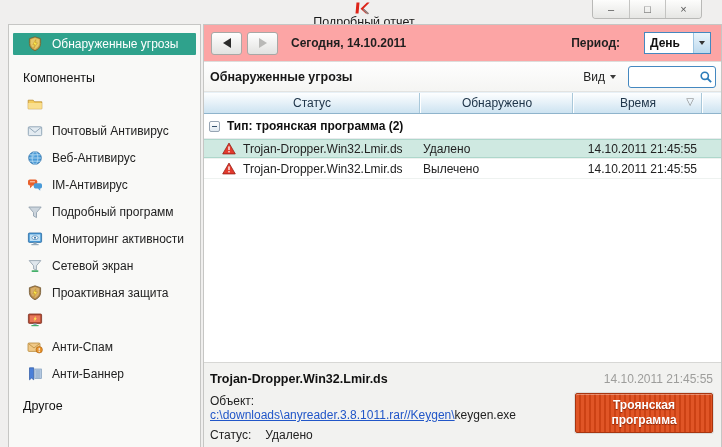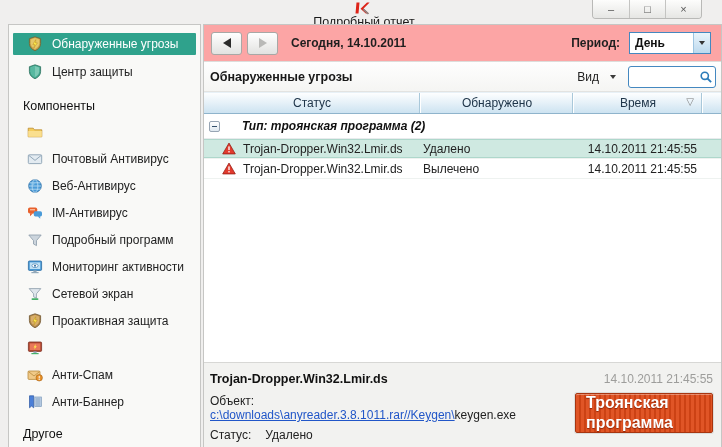--- a/index.html
+++ b/index.html
@@ -37,51 +37,51 @@
   
   .toolbar { height:37px; background:#fca5a5; border-bottom:1px solid #dddddb;
     display:flex; align-items:center; padding:0 8px 0 7px;font-weight:bold; }
   .navbtn { width:31px; height:23px; border:1px solid #a8a8a6; border-radius:3px;
     background:linear-gradient(#ffffff,#e2e2e0); margin-right:5px;
     display:flex; align-items:center; justify-content:center; }
   .tri-left { width:0; height:0; border-style:solid; border-width:5px 8px 5px 0; border-color:transparent #2b2b2b transparent transparent; }
   .tri-right { width:0; height:0; border-style:solid; border-width:5px 0 5px 8px; border-color:transparent transparent transparent #b9b9b7; }
   .tb-date { margin-left:8px; color:#1f1f1f; }
   .tb-spacer { flex:1; }
-  .period-label { margin-right:9px; color:#1f1f1f;padding-left:28px; }
-  .dropdown { width:82px; height:22px; border:1px solid #4488c0; background:#fff;
+  .period-label { margin-right:24px; color:#1f1f1f;padding-left:28px; }
+  .dropdown { width:67px; height:22px; border:1px solid #4488c0; background:#fff;
     display:flex; align-items:stretch; margin-right:2px; }
   .dropdown .dd-value { flex:1; padding:3px 0 0 5px; color:#111; }
   .dropdown .dd-btn { width:17px; background:linear-gradient(#eaf4fb,#bcd9ee);
     border-left:1px solid #9ec4e0; display:flex; align-items:center; justify-content:center; }
   .dd-arrow { width:0; height:0; border-style:solid; border-width:4px 3.5px 0 3.5px; border-color:#333 transparent transparent transparent; }
 
   
   .list-header { height:30px; display:flex; align-items:center; padding:0 5px 0 6px;
     background:linear-gradient(#fefefe,#f5f5f3); border-bottom:1px solid #e3e3e1; }
   .lh-title { font-weight:bold; font-size:12.5px; color:#181818; }
   .lh-spacer { flex:1; }
-  .view-ctl { display:flex; align-items:center; gap:11px; margin-right:12px; color:#222; }
+  .view-ctl { display:flex; align-items:center; gap:5px; margin-right:12px; color:#222; }
   .view-arrow { width:0; height:0; border-style:solid; border-width:4px 3.5px 0 3.5px; border-color:#3a3a3a transparent transparent transparent; margin-top:1px;}
   .searchbox { width:88px; height:22px; border:1px solid #4488c0; border-radius:3px;
     background:#fff; display:flex; align-items:center; padding-right:2px; }
   .searchbox input { flex:1; min-width:0; border:none; outline:none; height:18px; padding-left:4px;
     font-family:inherit; font-size:12px; background:transparent; }
   .searchbox .icon { width:14px; height:14px; flex:0 0 14px; }
   .searchbox .icon svg { width:14px; height:14px; }
 
   
   .thead { height:22px; display:grid; grid-template-columns:216px 153px 129px 1fr;
     background:linear-gradient(#fdfeff,#cde3f1); border-bottom:1px solid #8fb4cc; border-top:1px solid #e8f1f7;}
   .th { display:flex; align-items:center; justify-content:center; color:#20364a; font-size:12px;
     border-left:1px solid #ffffff; box-shadow:-1px 0 0 #a9c8da; position:relative; }
   .th:first-child { border-left:none; box-shadow:none; }
   .sort-glyph { position:absolute; right:8px; top:3px; color:#7d7d7d; font-size:10px; }
-  .group-row { height:25px; display:flex; align-items:center; gap:22px; padding-left:5px;
-    border-bottom:1px solid #e8ebed; background:#fff;font-style:italic; }
+  .group-row { height:25px; display:flex; align-items:center; gap:7px; padding-left:5px;
+    border-bottom:1px solid #e8ebed; background:#fff; }
   .collapse-box { width:11px; height:11px; border:1px solid #97a5b4; border-radius:2px;
     background:linear-gradient(#ffffff,#dfe8f0); position:relative; flex:0 0 11px;}
   .collapse-box::after { content:""; position:absolute; left:2px; right:2px; top:4px; height:1px; background:#35506b; }
   .group-label { font-weight:bold; color:#101010; }
   .row { height:20px; display:grid; grid-template-columns:216px 153px 129px 1fr; align-items:center;
     border-bottom:1px solid #eef2f0; }
   .row.selected { background:#cfe9e1; box-shadow:inset 0 1px 0 #aed7cb, inset 0 -1px 0 #aed7cb; }
   .cell-name { display:flex; align-items:center; gap:7px; padding-left:18px; overflow:hidden; white-space:nowrap; }
   .cell-name .icon { width:14px; height:13px; flex:0 0 14px; }
   .cell-name .icon svg { width:14px; height:13px; }
@@ -95,22 +95,22 @@
   .det-left { flex:1; }
   .det-name { font-weight:bold; font-size:12.5px; color:#111; margin-bottom:8px; }
   .det-line { margin-bottom:6px; color:#222; }
   .det-line .lbl { display:inline-block; width:52px; }
   .det-link { color:#2156c8; text-decoration:underline; cursor:pointer; }
   .det-right { width:152px; display:flex; flex-direction:column; align-items:flex-end; padding-right:2px; }
   .det-time { color:#9d9d9b; margin-bottom:7px; }
   .badge { width:138px; height:40px; border:1px solid #a83510; border-radius:2px;
     background:repeating-linear-gradient(90deg,#e05526 0px,#e05526 3px,#cc4214 3px,#cc4214 5px);
     box-shadow:inset 0 1px 0 rgba(255,255,255,.35), 0 0 0 1px #dddddb;
-    display:flex; align-items:center; justify-content:center; 
-    color:#fff; font-weight:bold; font-size:16px; line-height:1.25;
+    display:flex; align-items:center; justify-content:center; text-align:center;
+    color:#fff; font-weight:bold; font-size:12px; line-height:1.25;
     text-shadow:0 1px 1px #8c2508; padding:2px 10px; }
 </style>
 </head>
 <body>
 
 <div class="titlebar">
   <span class="logo icon">
       <svg viewBox="0 0 16 16">
         <path d="M2.5 2.5h3L4.5 13.5h-3z" fill="#dd2419"></path>
         <path d="M6.5 8.8L13 2.5h2.6L9.6 8.6l5.4 4.9h-3.2z" fill="#dd2419"></path>
@@ -131,30 +131,20 @@
     <div class="side-item big selected">
       <span class="icon">
           <svg viewBox="0 0 16 16">
             <path d="M8 .8l5.6 1.9v4.8c0 3.8-2.8 6-5.6 7.2C5.2 13.5 2.4 11.3 2.4 7.5V2.7z" fill="#c9a44e" stroke="#6f6030" stroke-width=".8"></path>
             <path d="M8 2l4.2 1.4v3.9c0 2.9-2.1 4.6-4.2 5.6-2.1-1-4.2-2.7-4.2-5.6V3.4z" fill="#e6c868"></path>
             <path d="M8.8 3.6L5.9 8.6h1.9L6.8 12l3.6-5.1H8.5z" fill="#ffe94e" stroke="#a87b12" stroke-width=".4"></path>
           </svg>
         </span>
       <span>Обнаруженные угрозы</span>
     </div>
-    <div class="side-item big">
-      <span class="icon">
-          <svg viewBox="0 0 16 16">
-            <path d="M8 .8l5.6 1.9v4.8c0 3.8-2.8 6-5.6 7.2C5.2 13.5 2.4 11.3 2.4 7.5V2.7z" fill="#46ab92" stroke="#2a6e5c" stroke-width=".8"></path>
-            <path d="M8 2l4.2 1.4v3.9c0 2.9-2.1 4.6-4.2 5.6-2.1-1-4.2-2.7-4.2-5.6V3.4z" fill="#7cc9b4"></path>
-            <path d="M8 2v11c-2.1-1-4.2-2.7-4.2-5.6V3.4z" fill="#58b8a0"></path>
-          </svg>
-        </span>
-      <span>Центр защиты</span>
-    </div>
 
     <div class="side-header">Компоненты</div>
 
     <div class="side-item">
       <span class="icon">
           <svg viewBox="0 0 16 16">
             <path d="M1.2 4.2h5l1.3 1.6h7.3v7H1.2z" fill="#f5cd5c" stroke="#bb8c2e" stroke-width=".8"></path>
             <path d="M1.2 7h13.6v5.8H1.2z" fill="#fadf8e"></path>
           </svg>
         </span>

